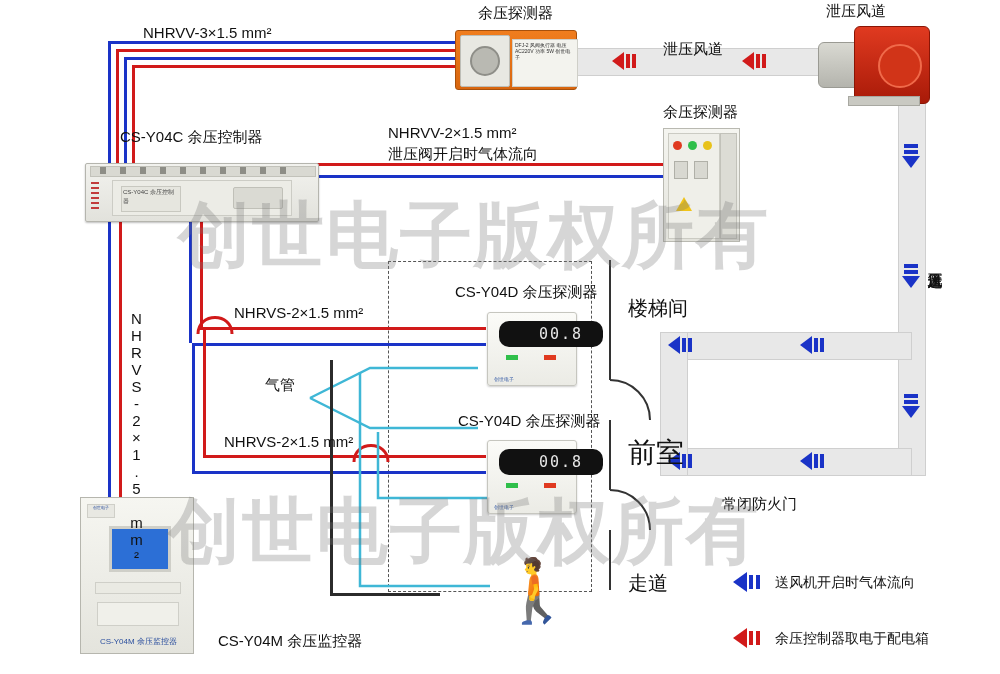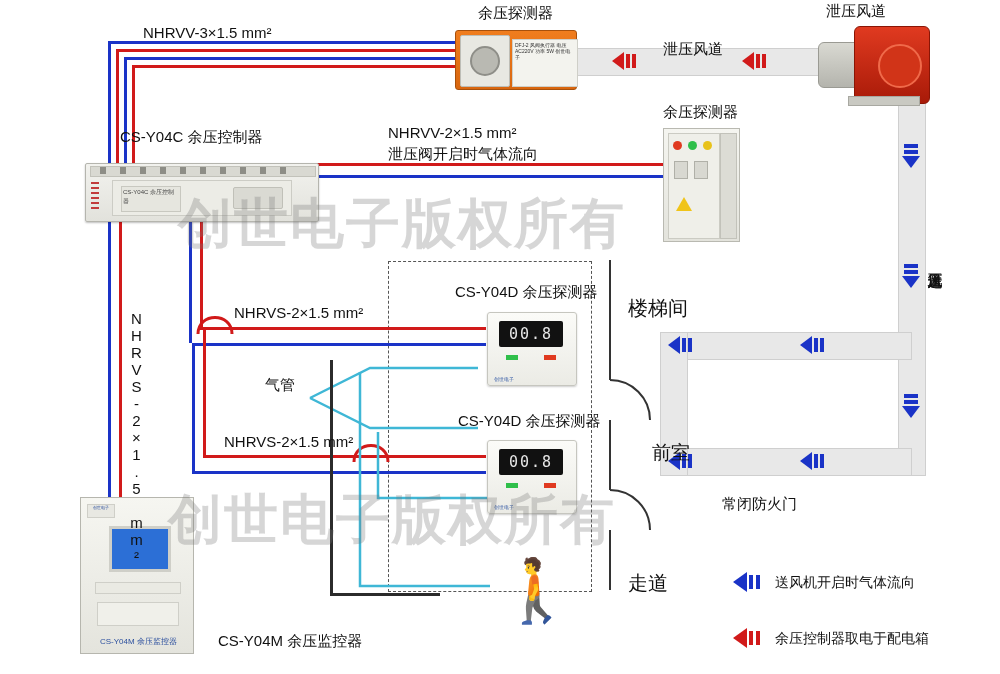--- a/index.html
+++ b/index.html
@@ -22,21 +22,21 @@
   .wire-blue{position:absolute;background:#1a33c7;}
   .wire-dark{position:absolute;background:#2b2b2b;}
   .dashbox{position:absolute;border:1px dashed #555;}
 
   
   .arrow{position:absolute;}
 
   
   .wm{
     position:absolute;
-    font-size:54px;
+    font-size:72px;
     font-weight:bold;
     color:rgba(120,120,120,0.30);
     white-space:nowrap;
     letter-spacing:2px;
     font-family:"DejaVu Sans",sans-serif;
   }
 
   
   .ctrl{
     position:absolute;left:85px;top:163px;width:232px;height:57px;
@@ -71,21 +71,21 @@
 
   
   .pbox{position:absolute;left:663px;top:128px;width:75px;height:112px;background:linear-gradient(#f5f5f0,#e3e3dc);border:1px solid #b9b9b1;}
   .pbox .door{position:absolute;left:4px;top:4px;width:50px;height:104px;background:#efefe9;border:1px solid #cbcbC3;}
   .pbox .led{position:absolute;width:9px;height:9px;border-radius:50%;}
   .pbox .sw{position:absolute;width:12px;height:16px;background:#d8d8d1;border:1px solid #b0b0a8;}
   .pbox .warn{position:absolute;left:12px;top:68px;width:16px;height:14px;background:#f0c419;clip-path:polygon(50% 0,100% 100%,0 100%);}
 
   
   .det{position:absolute;width:88px;height:72px;background:linear-gradient(#fbfbf8,#ebebe5);border:1px solid #c6c6bf;border-radius:3px;box-shadow:0 1px 2px rgba(0,0,0,.2);}
-  .det .scr{position:absolute;left:11px;top:8px;width:64px;height:26px;background:#111;border-radius:2px;color:#e8e8e8;font-family:"DejaVu Sans Mono",monospace;font-size:15px;text-align:center;line-height:26px;letter-spacing:2px;}
+  .det .scr{position:absolute;left:11px;top:8px;width:64px;height:26px;background:#111;border-radius:10px;color:#e8e8e8;font-family:"DejaVu Sans Mono",monospace;font-size:15px;text-align:left;line-height:26px;letter-spacing:2px;padding-left:40px;}
   .det .ind{position:absolute;top:42px;width:12px;height:5px;}
   .det .tag{position:absolute;left:6px;bottom:3px;font-size:5px;color:#3a5fa8;}
 
   
   .cab{position:absolute;left:80px;top:497px;width:112px;height:155px;background:linear-gradient(#f6f6f1,#e4e4dd);border:1px solid #b6b6ae;}
   .cab .scr{position:absolute;left:28px;top:28px;width:56px;height:40px;background:#2c6fd6;border:3px solid #cfcfc8;}
   .cab .kp{position:absolute;left:14px;top:84px;width:84px;height:10px;background:#eaeae3;border:1px solid #cfcfc8;}
   .cab .drw{position:absolute;left:16px;top:104px;width:80px;height:22px;background:#f0f0ea;border:1px solid #cfcfc8;}
   .cab .logo{position:absolute;left:6px;top:6px;width:26px;height:12px;background:#e8e8e2;border:1px solid #cfcfc8;font-size:4px;color:#2b4f9e;text-align:center;}
 
@@ -290,21 +290,21 @@
 <div class="abs lbl" style="left:388px;top:145px;">泄压阀开启时气体流向</div>
 <div class="abs lbl" style="left:663px;top:103px;">余压探测器</div>
 <div class="abs lbl vert" style="left:925px;top:262px;">正压送风管道</div>
 <div class="abs lbl vert" style="left:128px;top:310px;">NHRVS-2×1.5 mm²</div>
 <div class="abs lbl" style="left:234px;top:304px;">NHRVS-2×1.5 mm²</div>
 <div class="abs lbl" style="left:224px;top:433px;">NHRVS-2×1.5 mm²</div>
 <div class="abs lbl" style="left:455px;top:283px;">CS-Y04D 余压探测器</div>
 <div class="abs lbl" style="left:458px;top:412px;">CS-Y04D 余压探测器</div>
 <div class="abs lbl" style="left:265px;top:376px;">气管</div>
 <div class="abs lbl" style="left:628px;top:295px;font-size:20px;line-height:26px;width:28px;"><span>楼梯间</span></div>
-<div class="abs lbl" style="left:628px;top:440px;font-size:19px;line-height:26px;width:28px;margin-left:24px;"><span>前室</span></div>
+<div class="abs lbl" style="left:628px;top:440px;font-size:28px;line-height:26px;width:28px;"><span>前室</span></div>
 <div class="abs lbl" style="left:628px;top:570px;font-size:20px;line-height:26px;width:28px;"><span>走道</span></div>
 <div class="abs lbl" style="left:722px;top:495px;">常闭防火门</div>
 <div class="abs lbl" style="left:218px;top:632px;">CS-Y04M 余压监控器</div>
 <div class="abs" style="left:100px;top:636px;font-size:8px;color:#2b4f9e;">CS-Y04M 余压监控器</div>
 
 <svg class="arrow" style="left:733px;top:572px;" width="30" height="20" viewBox="0 0 30 20">
     <polygon points="0,10 14,0 14,20" fill="#1a33c7"></polygon>
     <rect x="16" y="3" width="4" height="14" fill="#1a33c7"></rect>
     <rect x="23" y="3" width="4" height="14" fill="#1a33c7"></rect>
   </svg>

